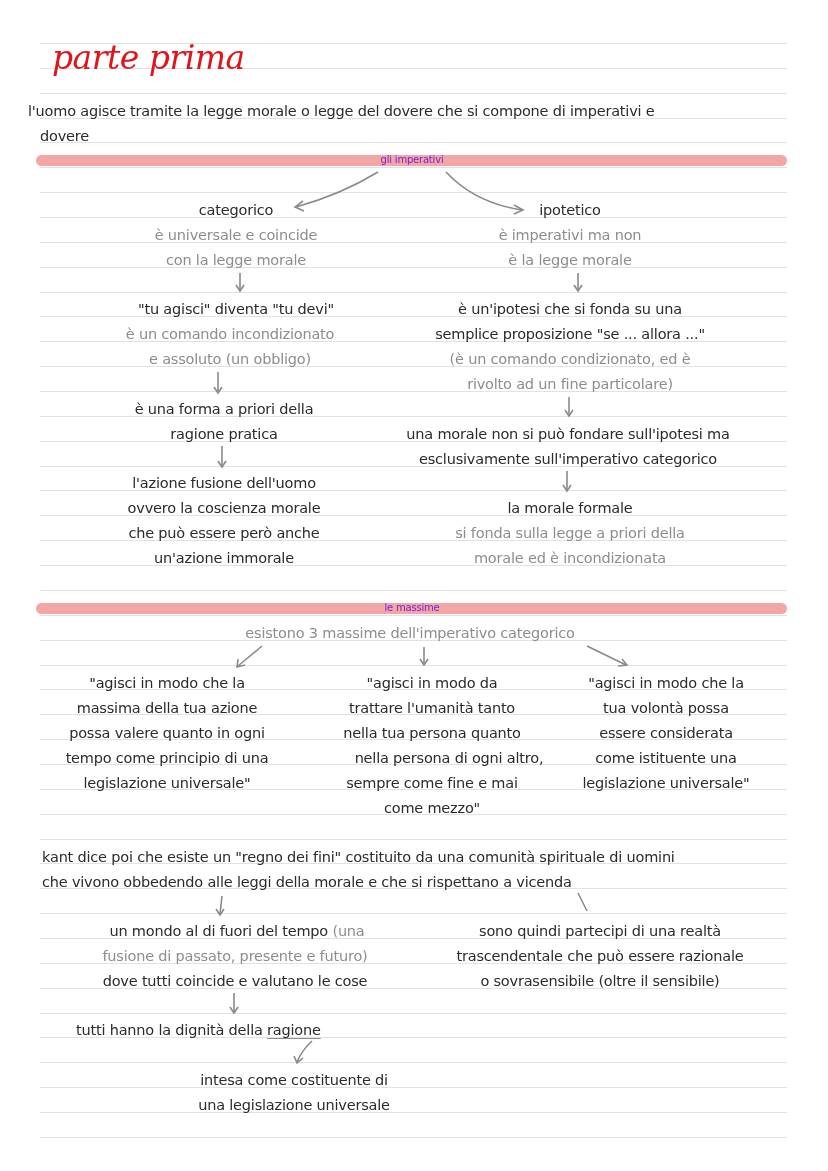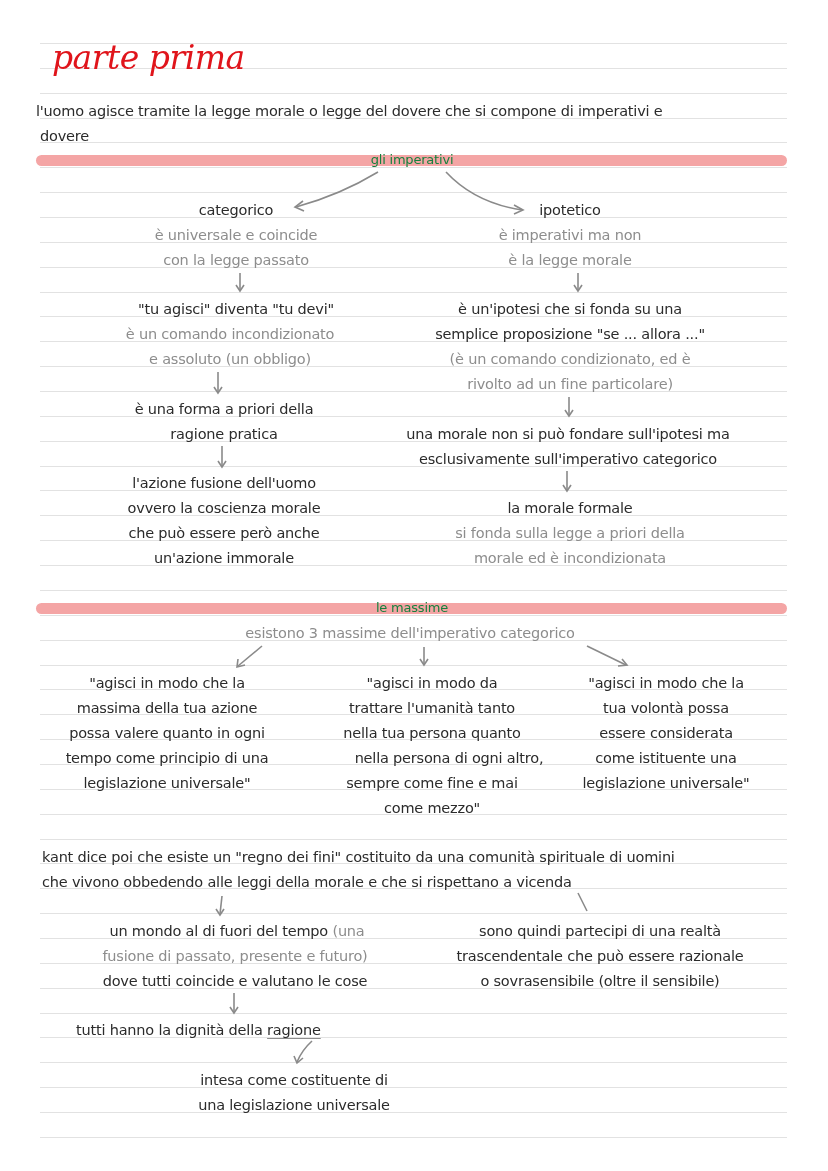--- a/index.html
+++ b/index.html
@@ -9,21 +9,21 @@
   }
   .rule { position:absolute; left:40px; width:747px; height:1px; background:#e2e2e2; }
   .bar { position:absolute; left:36px; width:751px; height:11px; border-radius:6px; background:#f4a5a5; }
   .title {
     position:absolute; left:52px; top:38px; font-family:"DejaVu Serif", serif; font-style:italic;
     font-size:33px; color:#e0141b; letter-spacing:-0.5px;
   }
   .t { position:absolute; font-size:14.5px; line-height:24.86px; color:#2b2b2b; white-space:nowrap; letter-spacing:-0.2px; }
   .c { text-align:center; transform:translateX(-50%); }
   .g { color:#8d8d8d; }
-  .h { color:#15803d; font-size:13px;text-align:right; }
+  .h { color:#6d28d9; font-size:10px;text-align:right; }
   .u { text-decoration:underline; text-decoration-color:#8d8d8d; text-underline-offset:3px; }
   svg.arrows { position:absolute; left:0; top:0; width:828px; height:1171px; pointer-events:none; }
   svg.arrows path, svg.arrows line { stroke:#8a8a8a; stroke-width:1.6; fill:none; }
 </style>
 </head>
 <body>
 
 <div id="rules">
     <div class="rule" style="top: 43px;"></div>
     <div class="rule" style="top: 68px;"></div>
@@ -137,29 +137,29 @@
       <path d="M230,1007 L234,1013 L238,1007"></path>
     </g>
   <g>
       <path d="M312,1041 Q302,1050 297,1062"></path>
       <path d="M294,1056 L297,1063 L303,1058"></path>
     </g>
 </svg>
 
 <div class="title">parte prima</div>
 
-<div class="t" style="left:36px;top:99px">l'uomo agisce tramite la legge morale o legge del dovere che si compone di imperativi e</div>
+<div class="t" style="left:28px;top:99px">l'uomo agisce tramite la legge morale o legge del dovere che si compone di imperativi e</div>
 <div class="t" style="left:40px;top:124px">dovere</div>
 
 <div class="t c h" style="left:412px;top:148px">gli imperativi</div>
 
 <div>
   <div class="t c" style="left:236px;top:198px">categorico</div>
   <div class="t c g" style="left:236px;top:223px">è universale e coincide</div>
-  <div class="t c g" style="left:236px;top:248px">con la legge passato</div>
+  <div class="t c g" style="left:236px;top:248px">con la legge morale</div>
   <div class="t c" style="left:236px;top:297px">"tu agisci" diventa "tu devi"</div>
   <div class="t c g" style="left:230px;top:322px">è un comando incondizionato</div>
   <div class="t c g" style="left:230px;top:347px">e assoluto (un obbligo)</div>
   <div class="t c" style="left:224px;top:397px">è una forma a priori della</div>
   <div class="t c" style="left:224px;top:422px">ragione pratica</div>
   <div class="t c" style="left:224px;top:471px">l'azione fusione dell'uomo</div>
   <div class="t c" style="left:224px;top:496px">ovvero la coscienza morale</div>
   <div class="t c" style="left:224px;top:521px">che può essere però anche</div>
   <div class="t c" style="left:224px;top:546px">un'azione immorale</div>
 </div>

